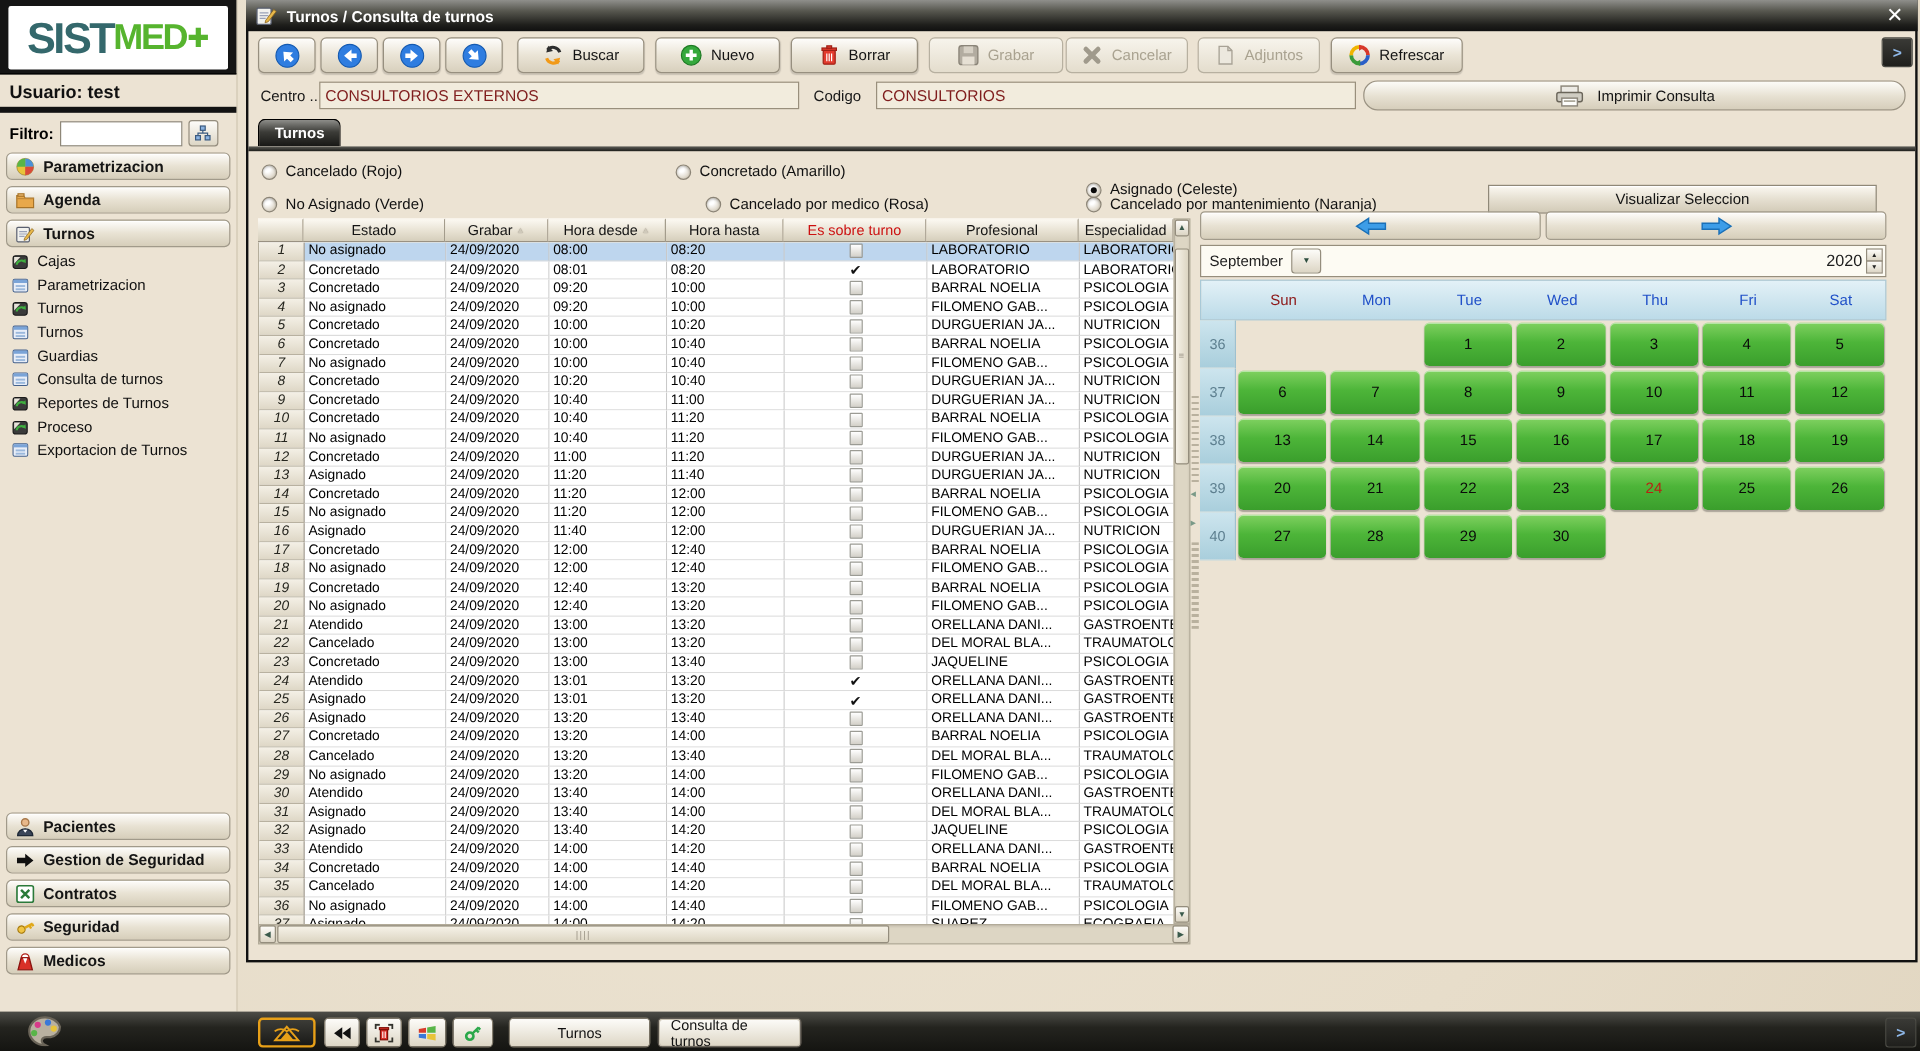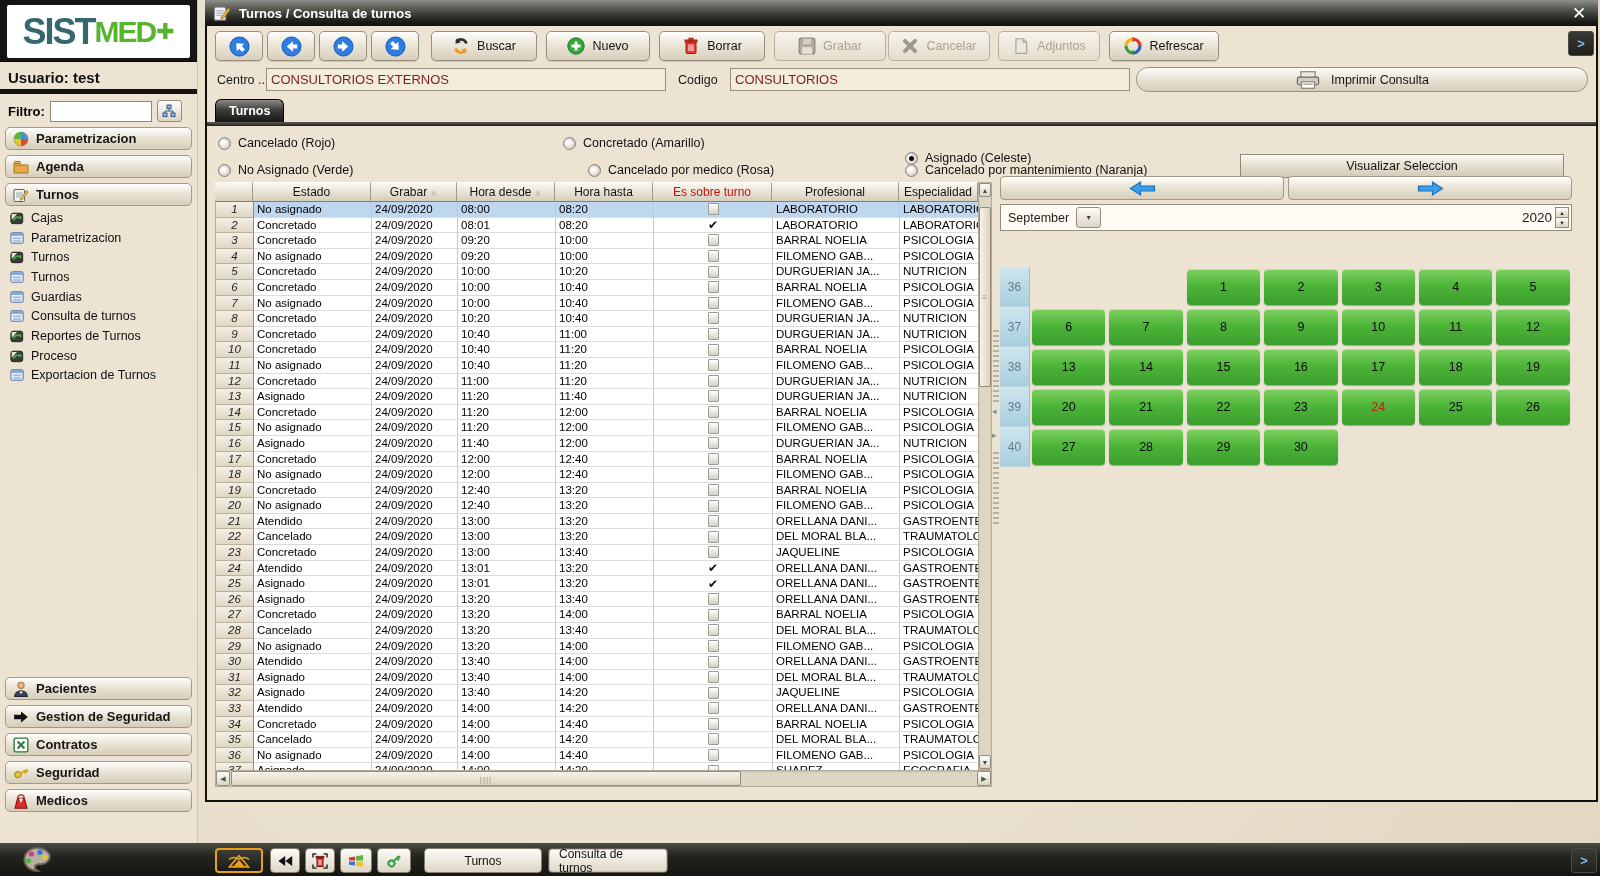--- a/index.html
+++ b/index.html
@@ -1024,20 +1024,30 @@
   </div>
   <div id="cal-month">
     <span>September</span>
     <span id="cal-dd">▼</span>
     <span id="cal-year">2020</span>
     <span id="spinner">
       <span class="spin-btn">▲</span>
       <span class="spin-btn" style="margin-top:-1px;">▼</span>
     </span>
   </div>
+  <div id="cal-head" class="calcols">
+      <div class="dh"></div>
+      <div class="dh sun">Sun</div>
+      <div class="dh">Mon</div>
+      <div class="dh">Tue</div>
+      <div class="dh">Wed</div>
+      <div class="dh">Thu</div>
+      <div class="dh">Fri</div>
+      <div class="dh">Sat</div>
+    </div>
   <div id="cal-grid">
       <div class="cal-week calcols">
         <div class="wk">36</div>
         <div class="day empty"></div>
         <div class="day empty"></div>
         <div class="day">1</div>
         <div class="day">2</div>
         <div class="day">3</div>
         <div class="day">4</div>
         <div class="day">5</div>

